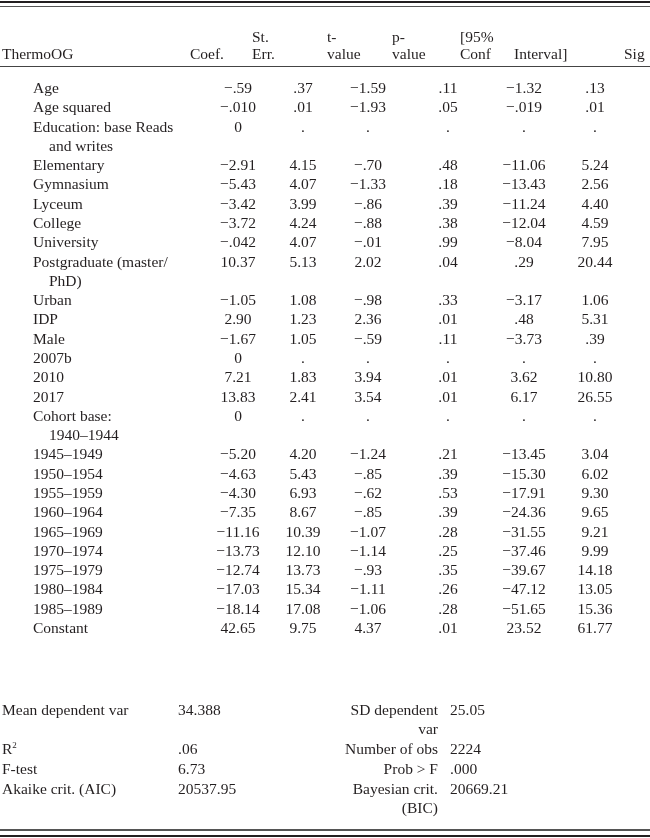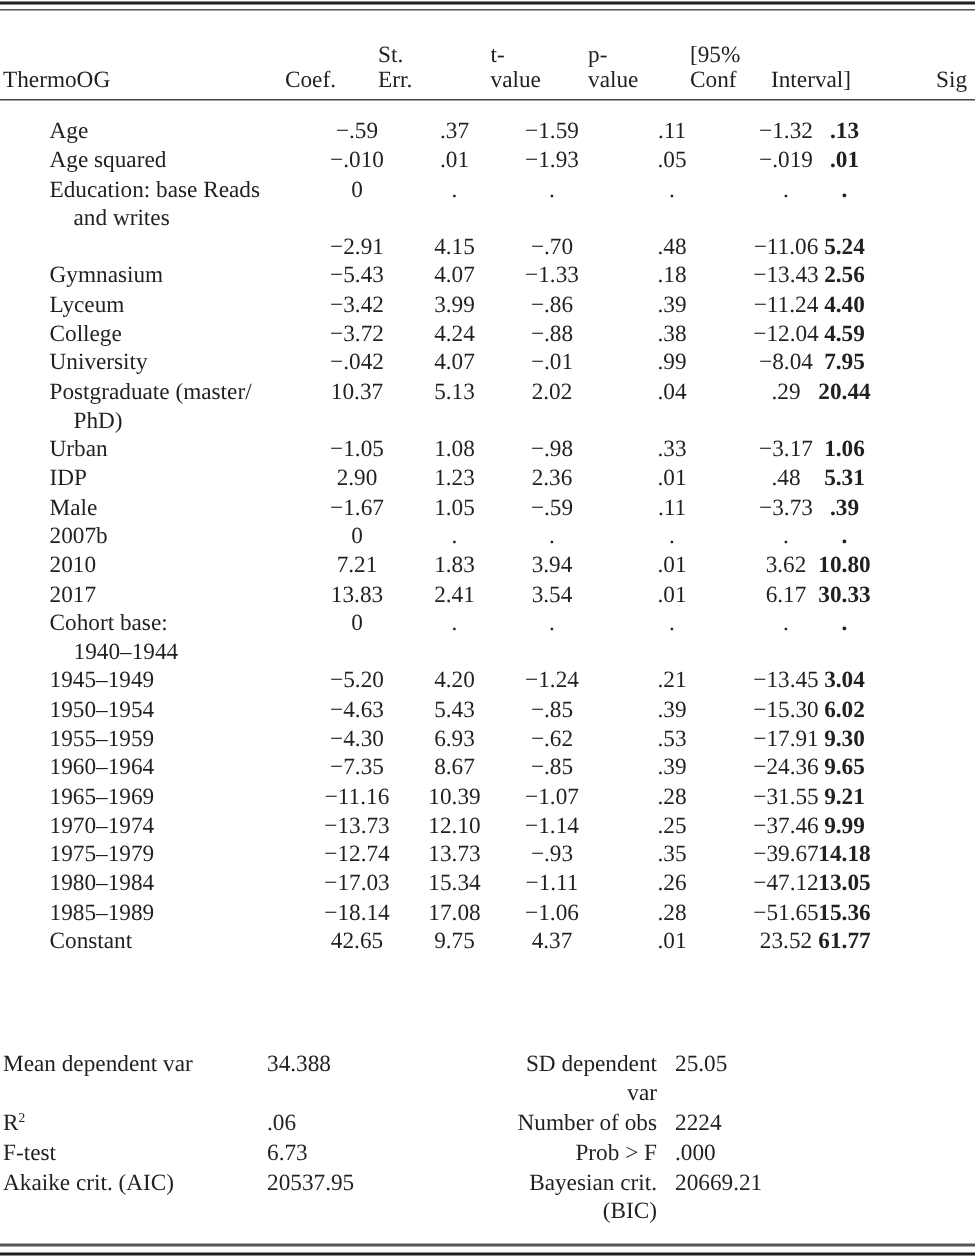--- a/index.html
+++ b/index.html
@@ -24,21 +24,21 @@
   .row.tall { height: 38.5px; }
   .cell { position: absolute; top: 0; white-space: nowrap; }
   .label { left: 2px; width: 180px; white-space: normal; line-height: 19px; }
   .label .cont { padding-left: 16px; display: block; }
   .num { text-align: center; }
   .c1 { left: 178px; width: 58px; }
   .c2 { left: 247px; width: 50px; }
   .c3 { left: 312px; width: 50px; }
   .c4 { left: 392px; width: 50px; }
   .c5 { left: 462px; width: 62px; }
-  .c6 { left: 503px; width: 58px; font-weight: bold; }
+  .c6 { left: 535px; width: 58px; }
   .c7 { left: 612px; width: 38px; text-align: center; font-size: 11px; }
 
   .stats { position: absolute; top: 700px; left: 0; width: 650px; }
   .srow { position: relative; height: 20px; line-height: 19px; text-align: right; }
   .srow.tall { height: 39px; }
   .s-l1 { position: absolute; left: 2px; }
   .s-v1 { position: absolute; left: 178px; }
   .s-l2 { position: absolute; left: 328px; width: 110px; }
   .s-l2 .cont { padding-left: 16px; display: block; }
   .s-v2 { position: absolute; left: 450px; }
@@ -100,20 +100,21 @@
       <div class="cell label"><span>Education: base Reads</span><span class="cont">and writes</span></div>
       <div class="cell num c1">0</div>
       <div class="cell num c2">.</div>
       <div class="cell num c3">.</div>
       <div class="cell num c4">.</div>
       <div class="cell num c5">.</div>
       <div class="cell num c6">.</div>
       <div class="cell c7"></div>
     </div>
     <div class="row">
+      <div class="cell label"><span>Elementary</span></div>
       <div class="cell num c1">−2.91</div>
       <div class="cell num c2">4.15</div>
       <div class="cell num c3">−.70</div>
       <div class="cell num c4">.48</div>
       <div class="cell num c5">−11.06</div>
       <div class="cell num c6">5.24</div>
       <div class="cell c7"></div>
     </div>
     <div class="row">
       <div class="cell label"><span>Gymnasium</span></div>
@@ -215,21 +216,21 @@
       <div class="cell num c6">10.80</div>
       <div class="cell c7">***</div>
     </div>
     <div class="row">
       <div class="cell label"><span>2017</span></div>
       <div class="cell num c1">13.83</div>
       <div class="cell num c2">2.41</div>
       <div class="cell num c3">3.54</div>
       <div class="cell num c4">.01</div>
       <div class="cell num c5">6.17</div>
-      <div class="cell num c6">30.33</div>
+      <div class="cell num c6">26.55</div>
       <div class="cell c7">***</div>
     </div>
     <div class="row tall">
       <div class="cell label"><span>Cohort base:</span><span class="cont">1940–1944</span></div>
       <div class="cell num c1">0</div>
       <div class="cell num c2">.</div>
       <div class="cell num c3">.</div>
       <div class="cell num c4">.</div>
       <div class="cell num c5">.</div>
       <div class="cell num c6">.</div>

